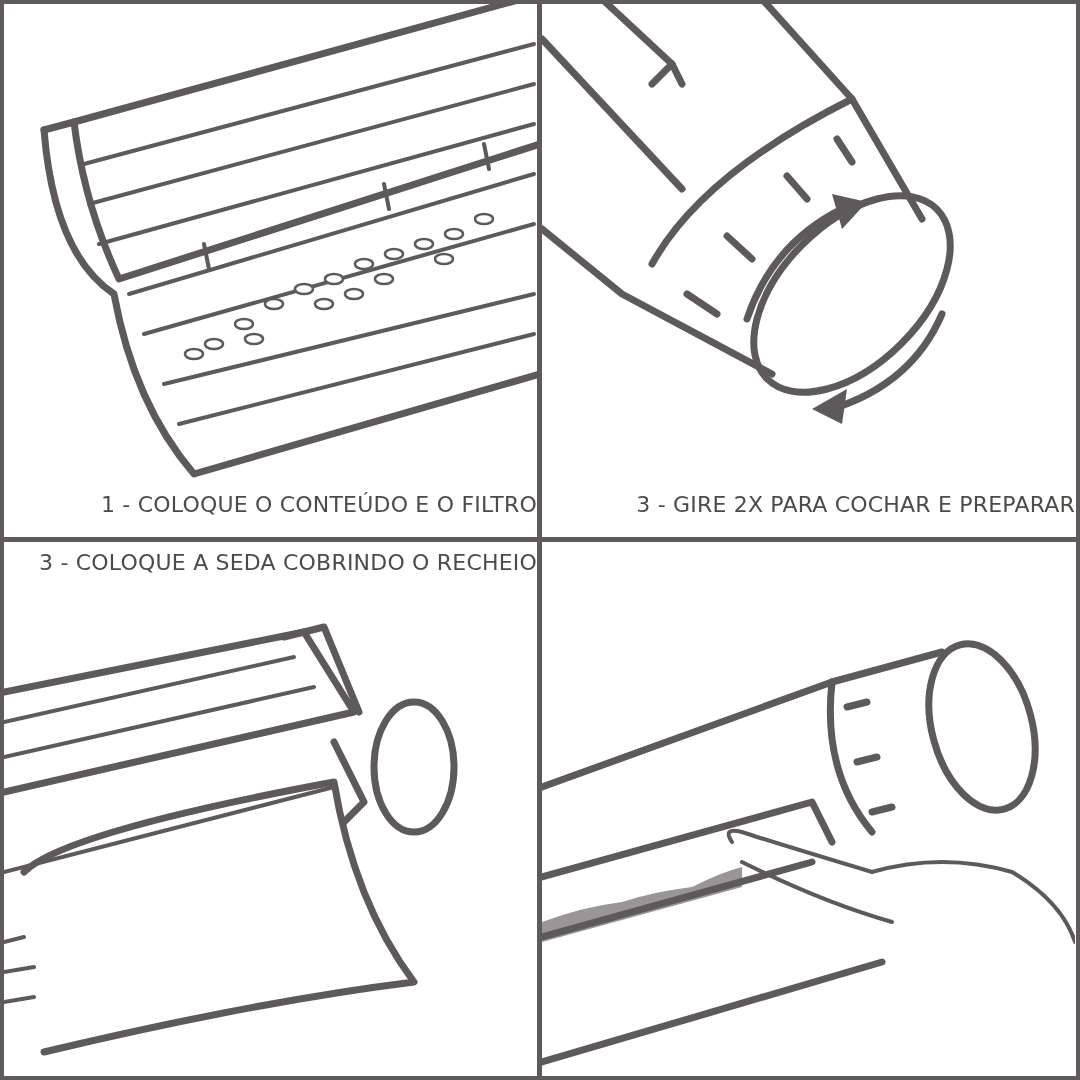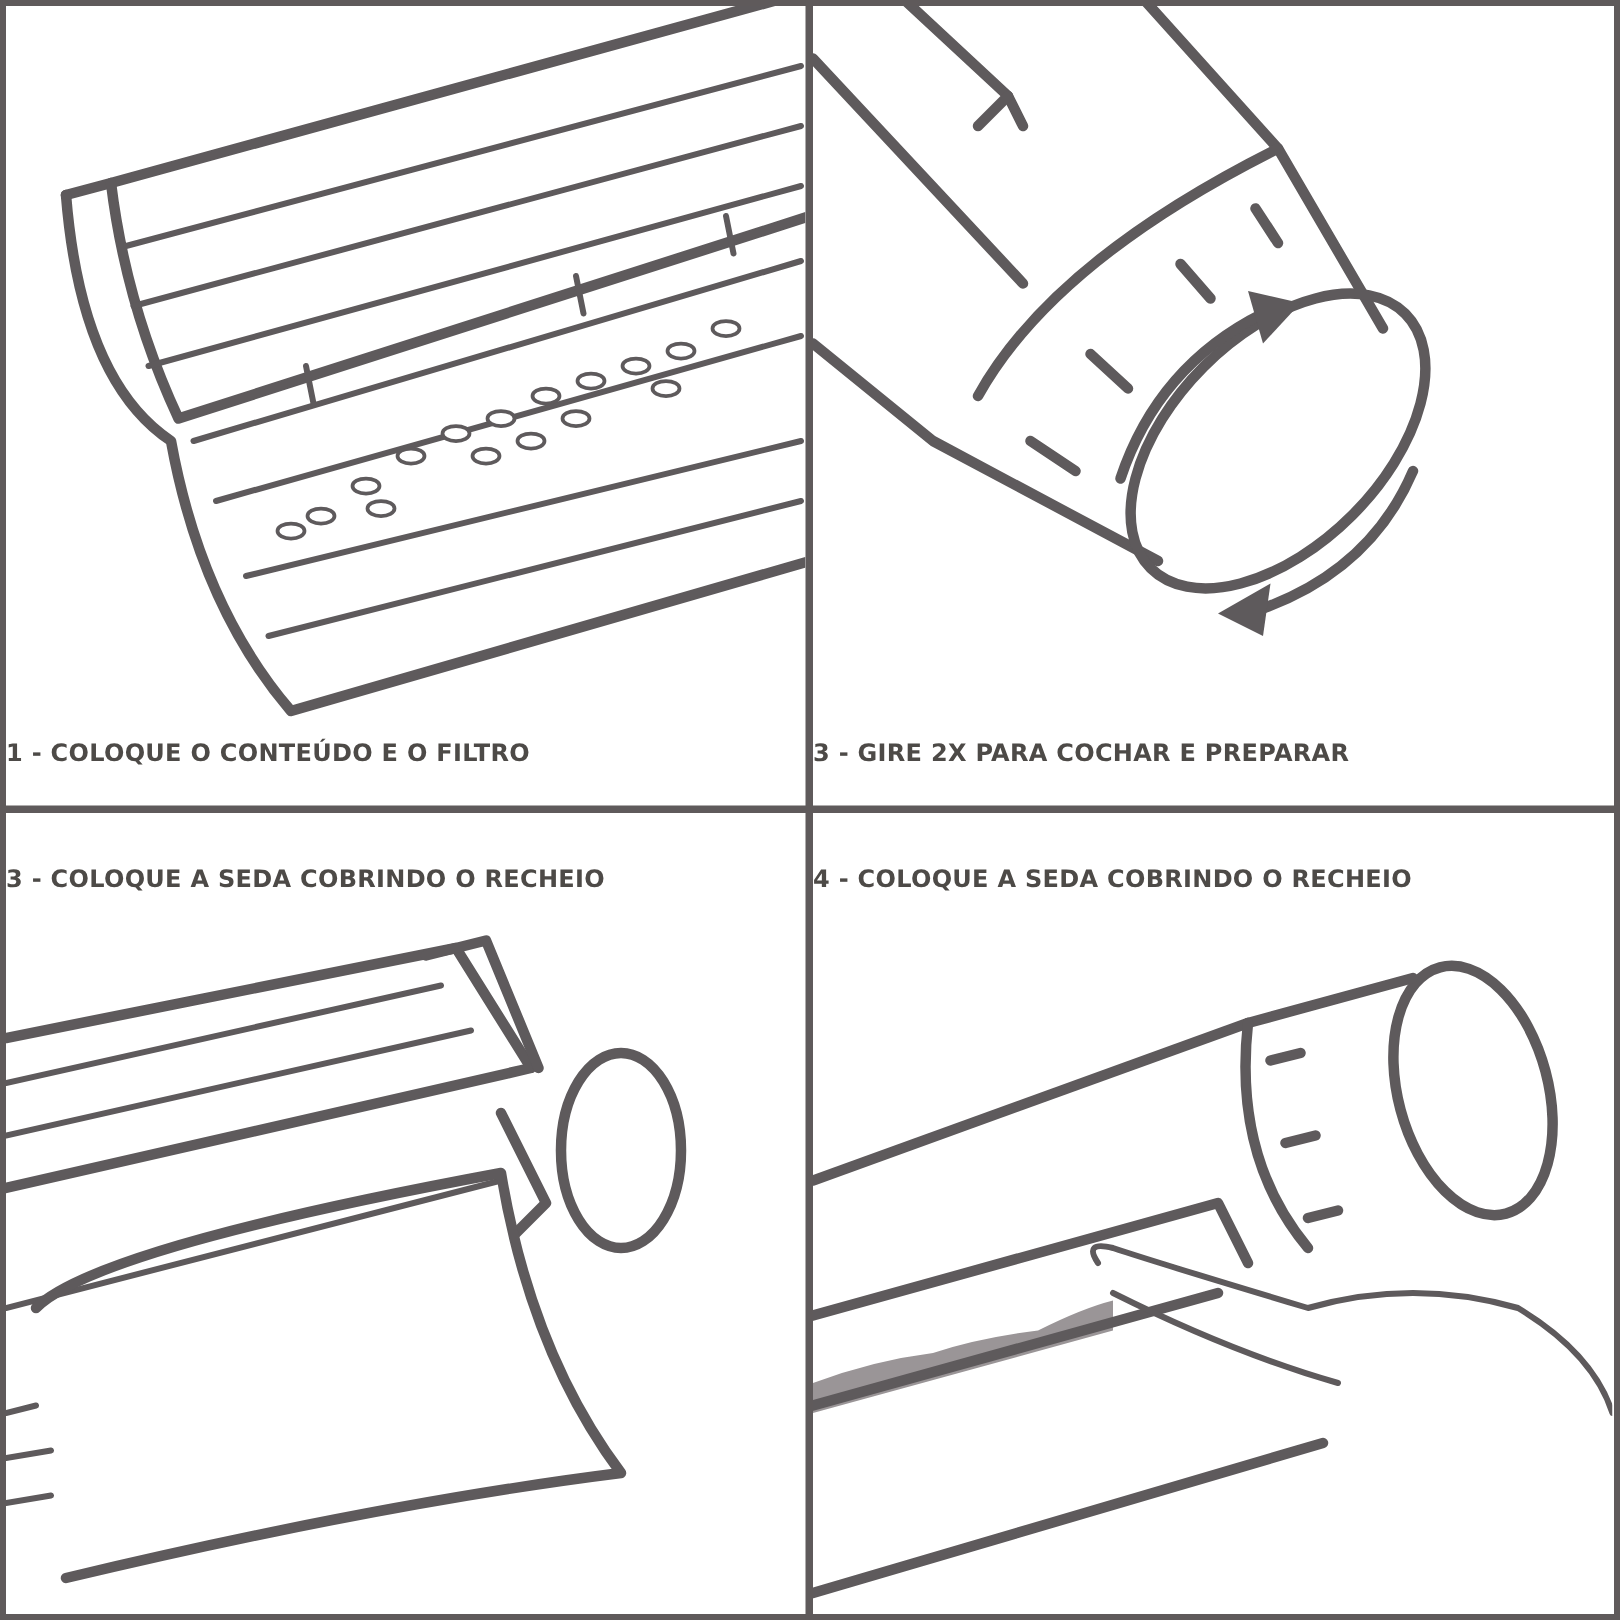--- a/index.html
+++ b/index.html
@@ -3,23 +3,23 @@
 <meta charset="utf-8">
 <style>
   html, body { margin:0; padding:0; background:#ffffff; }
   body { width:1080px; height:1080px; position:relative; overflow:hidden; font-family:"DejaVu Sans", sans-serif; }
   .frame { position:absolute; left:0; top:0; width:1080px; height:1080px; box-sizing:border-box; border:4px solid #5f5a5b; }
   .vline { position:absolute; left:537px; top:0; width:5px; height:1080px; background:#5f5a5b; }
   .hline { position:absolute; left:0; top:537px; width:1080px; height:5px; background:#5f5a5b; }
   .panel { position:absolute; width:533px; height:533px; overflow:hidden; }
   .p1 { left:4px; top:4px; } .p2 { left:542px; top:4px; }
   .p3 { left:4px; top:542px; } .p4 { left:542px; top:542px; }
-  .caption { position:absolute; left:0; width:100%; text-align:left; font-weight:bold; font-size:16px; color:#4d4a47; letter-spacing:0.2px; white-space:nowrap; }
+  .caption { position:absolute; left:0; width:100%; text-align:right; font-weight:normal; font-size:22px; color:#4d4a47; letter-spacing:0.2px; white-space:nowrap; }
   .p1 .caption, .p2 .caption { top:488px; }
-  .p3 .caption, .p4 .caption { top:34px; }
+  .p3 .caption, .p4 .caption { top:8px; }
   svg { position:absolute; left:0; top:0; }
   .s { fill:none; stroke:#5e5a5c; stroke-width:7; stroke-linecap:round; stroke-linejoin:round; }
   .t { fill:none; stroke:#5e5a5c; stroke-width:4; stroke-linecap:round; stroke-linejoin:round; }
 </style>
 </head>
 <body>
 
 <div class="frame"></div>
 
 <div class="panel p1">
@@ -91,17 +91,16 @@
     <path class="s" d="M290 140 L400 110"></path>
     <path class="s" d="M290 140 Q280 230 330 290"></path>
     <path class="s" d="M305 165 L325 160 M315 220 L335 215 M330 270 L350 265"></path>
     <path class="s" d="M0 335 L270 260 L290 300"></path>
     <path d="M0 380 Q40 365 80 360 Q110 350 150 345 Q180 330 200 325 L200 345 L0 400 Z" fill="#9a9597"></path>
     <path class="s" d="M0 395 L270 320"></path>
     <path class="s" d="M0 520 L340 420"></path>
     <path class="t" d="M190 300 Q180 285 200 290 Q230 300 330 330 Q400 310 470 330 Q520 360 533 400"></path>
     <path class="t" d="M200 320 Q280 360 350 380"></path>
   </svg>
-  <div class="caption">4 - COLOQUE A SEDA COBRINDO O RECHEIO</div>
 </div>
 
 <div class="vline"></div>
 <div class="hline"></div>
 
 </body></html>

